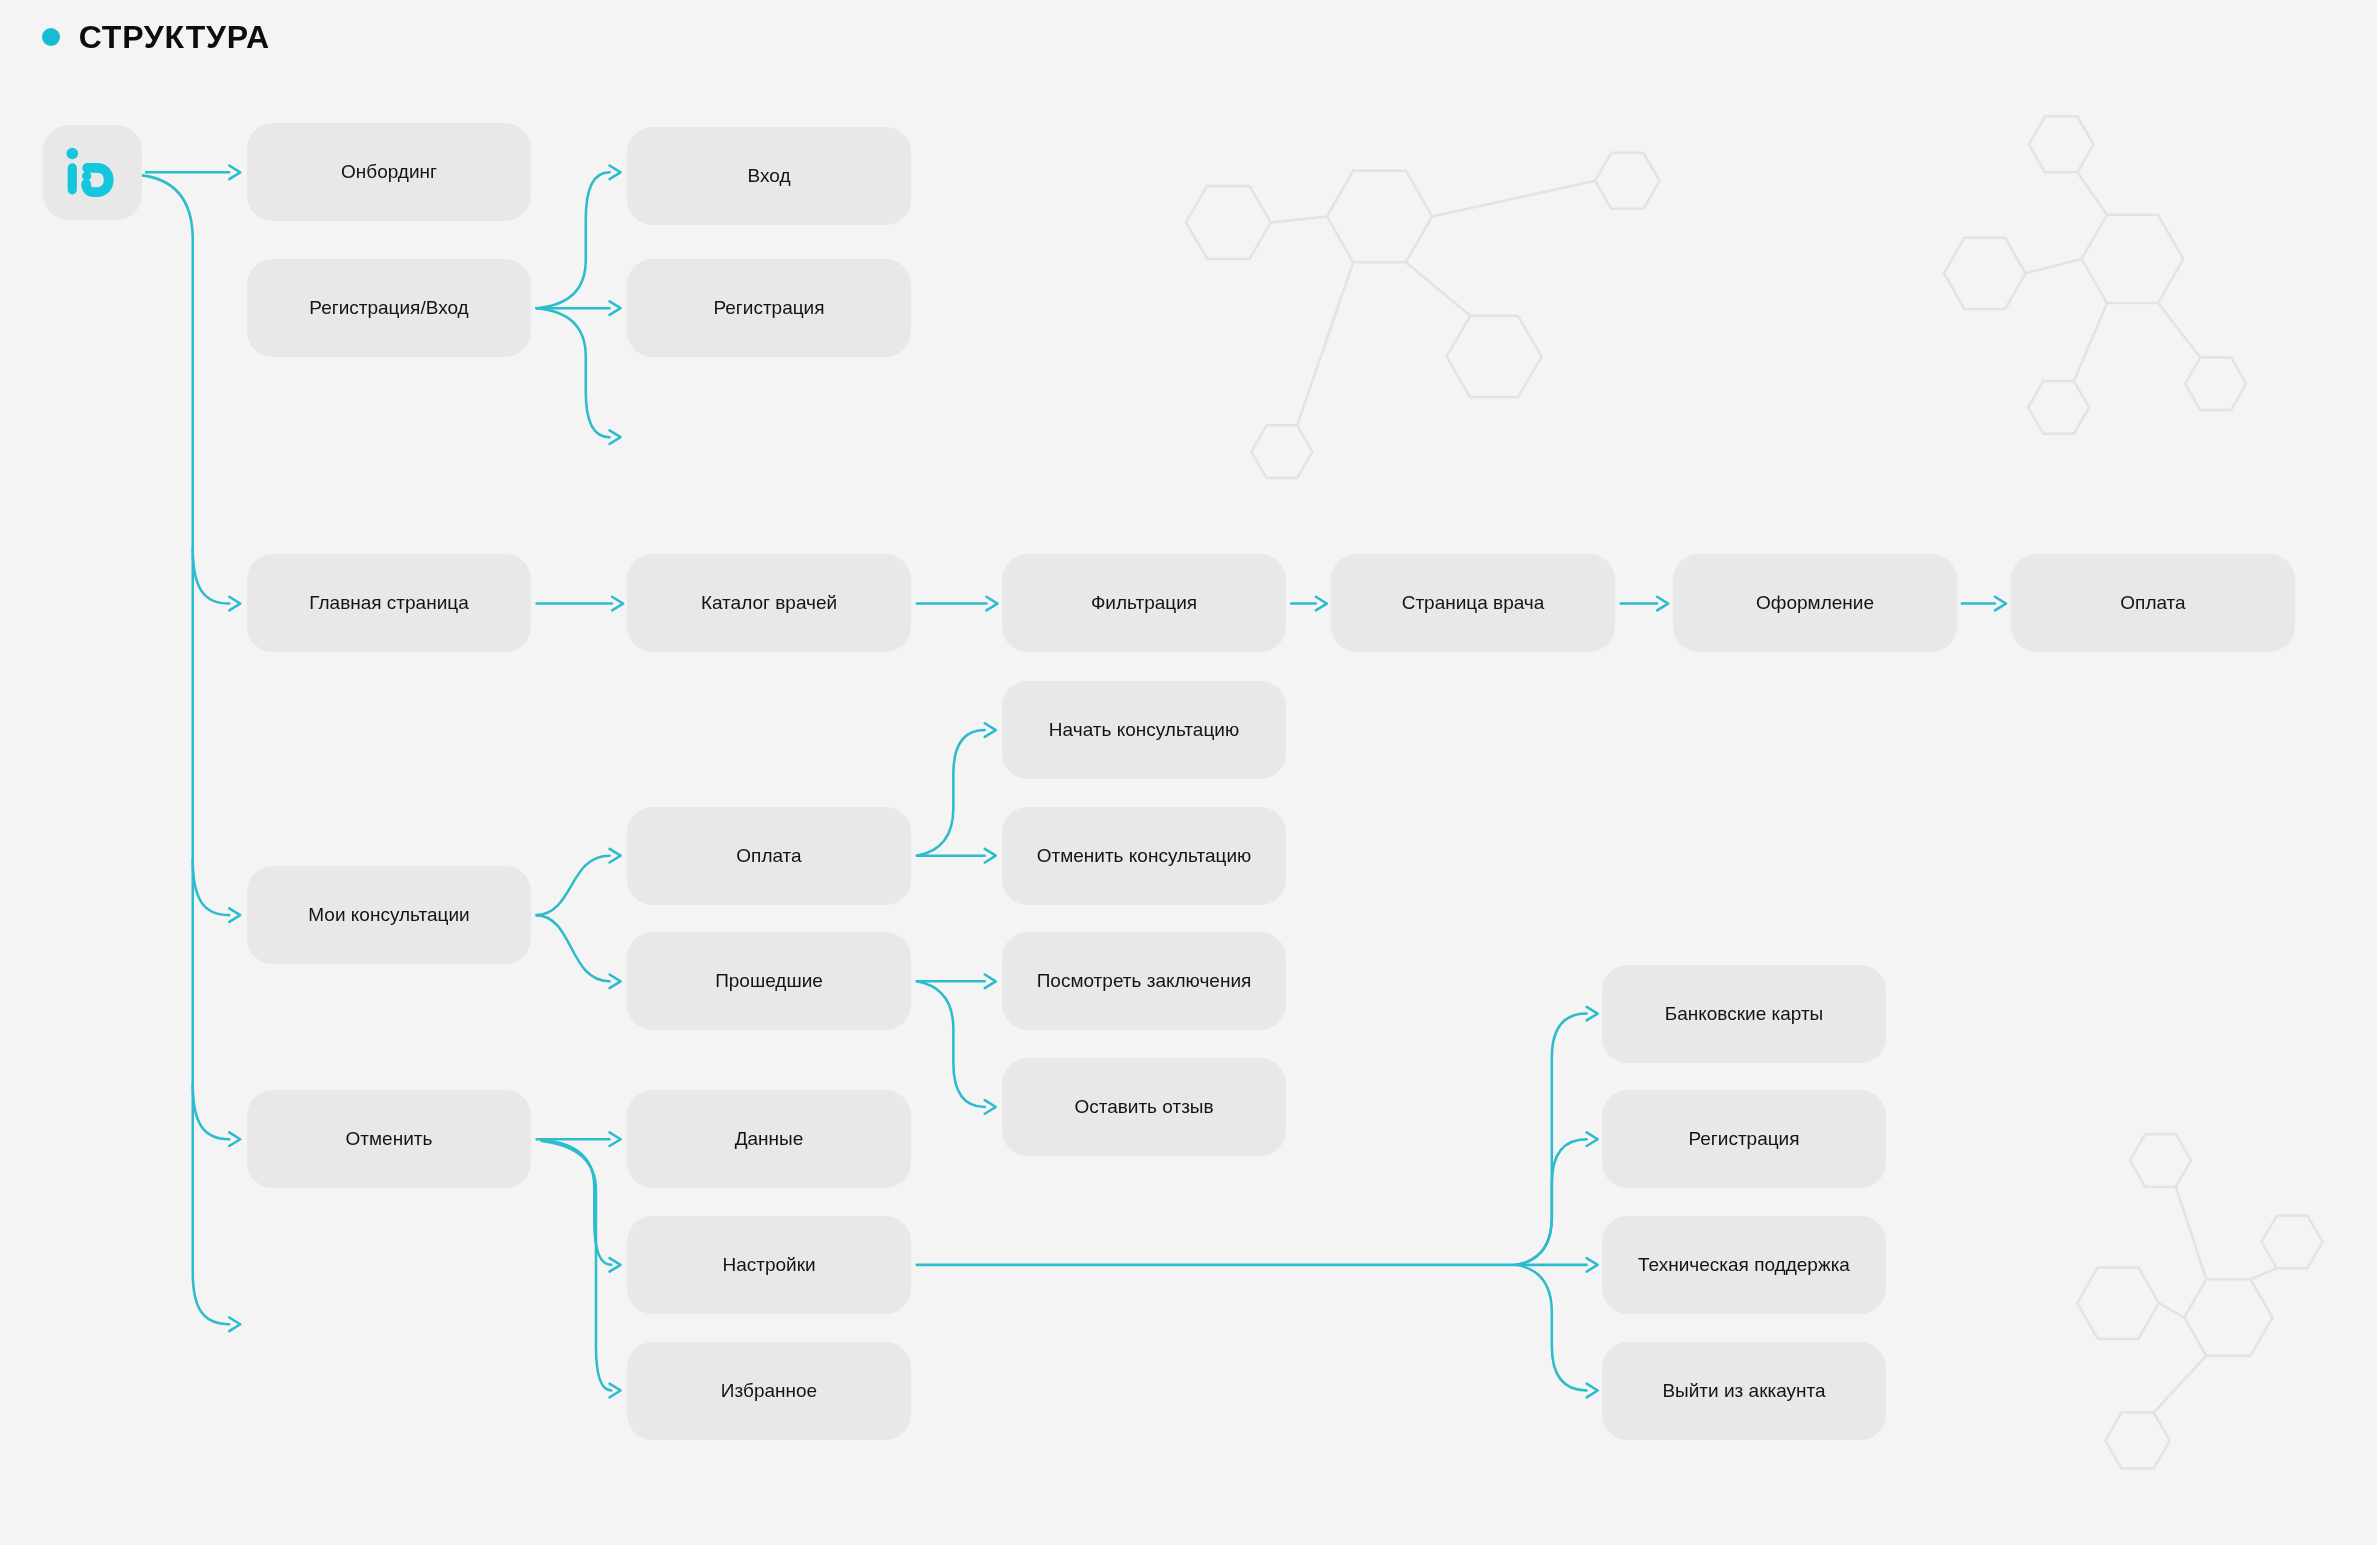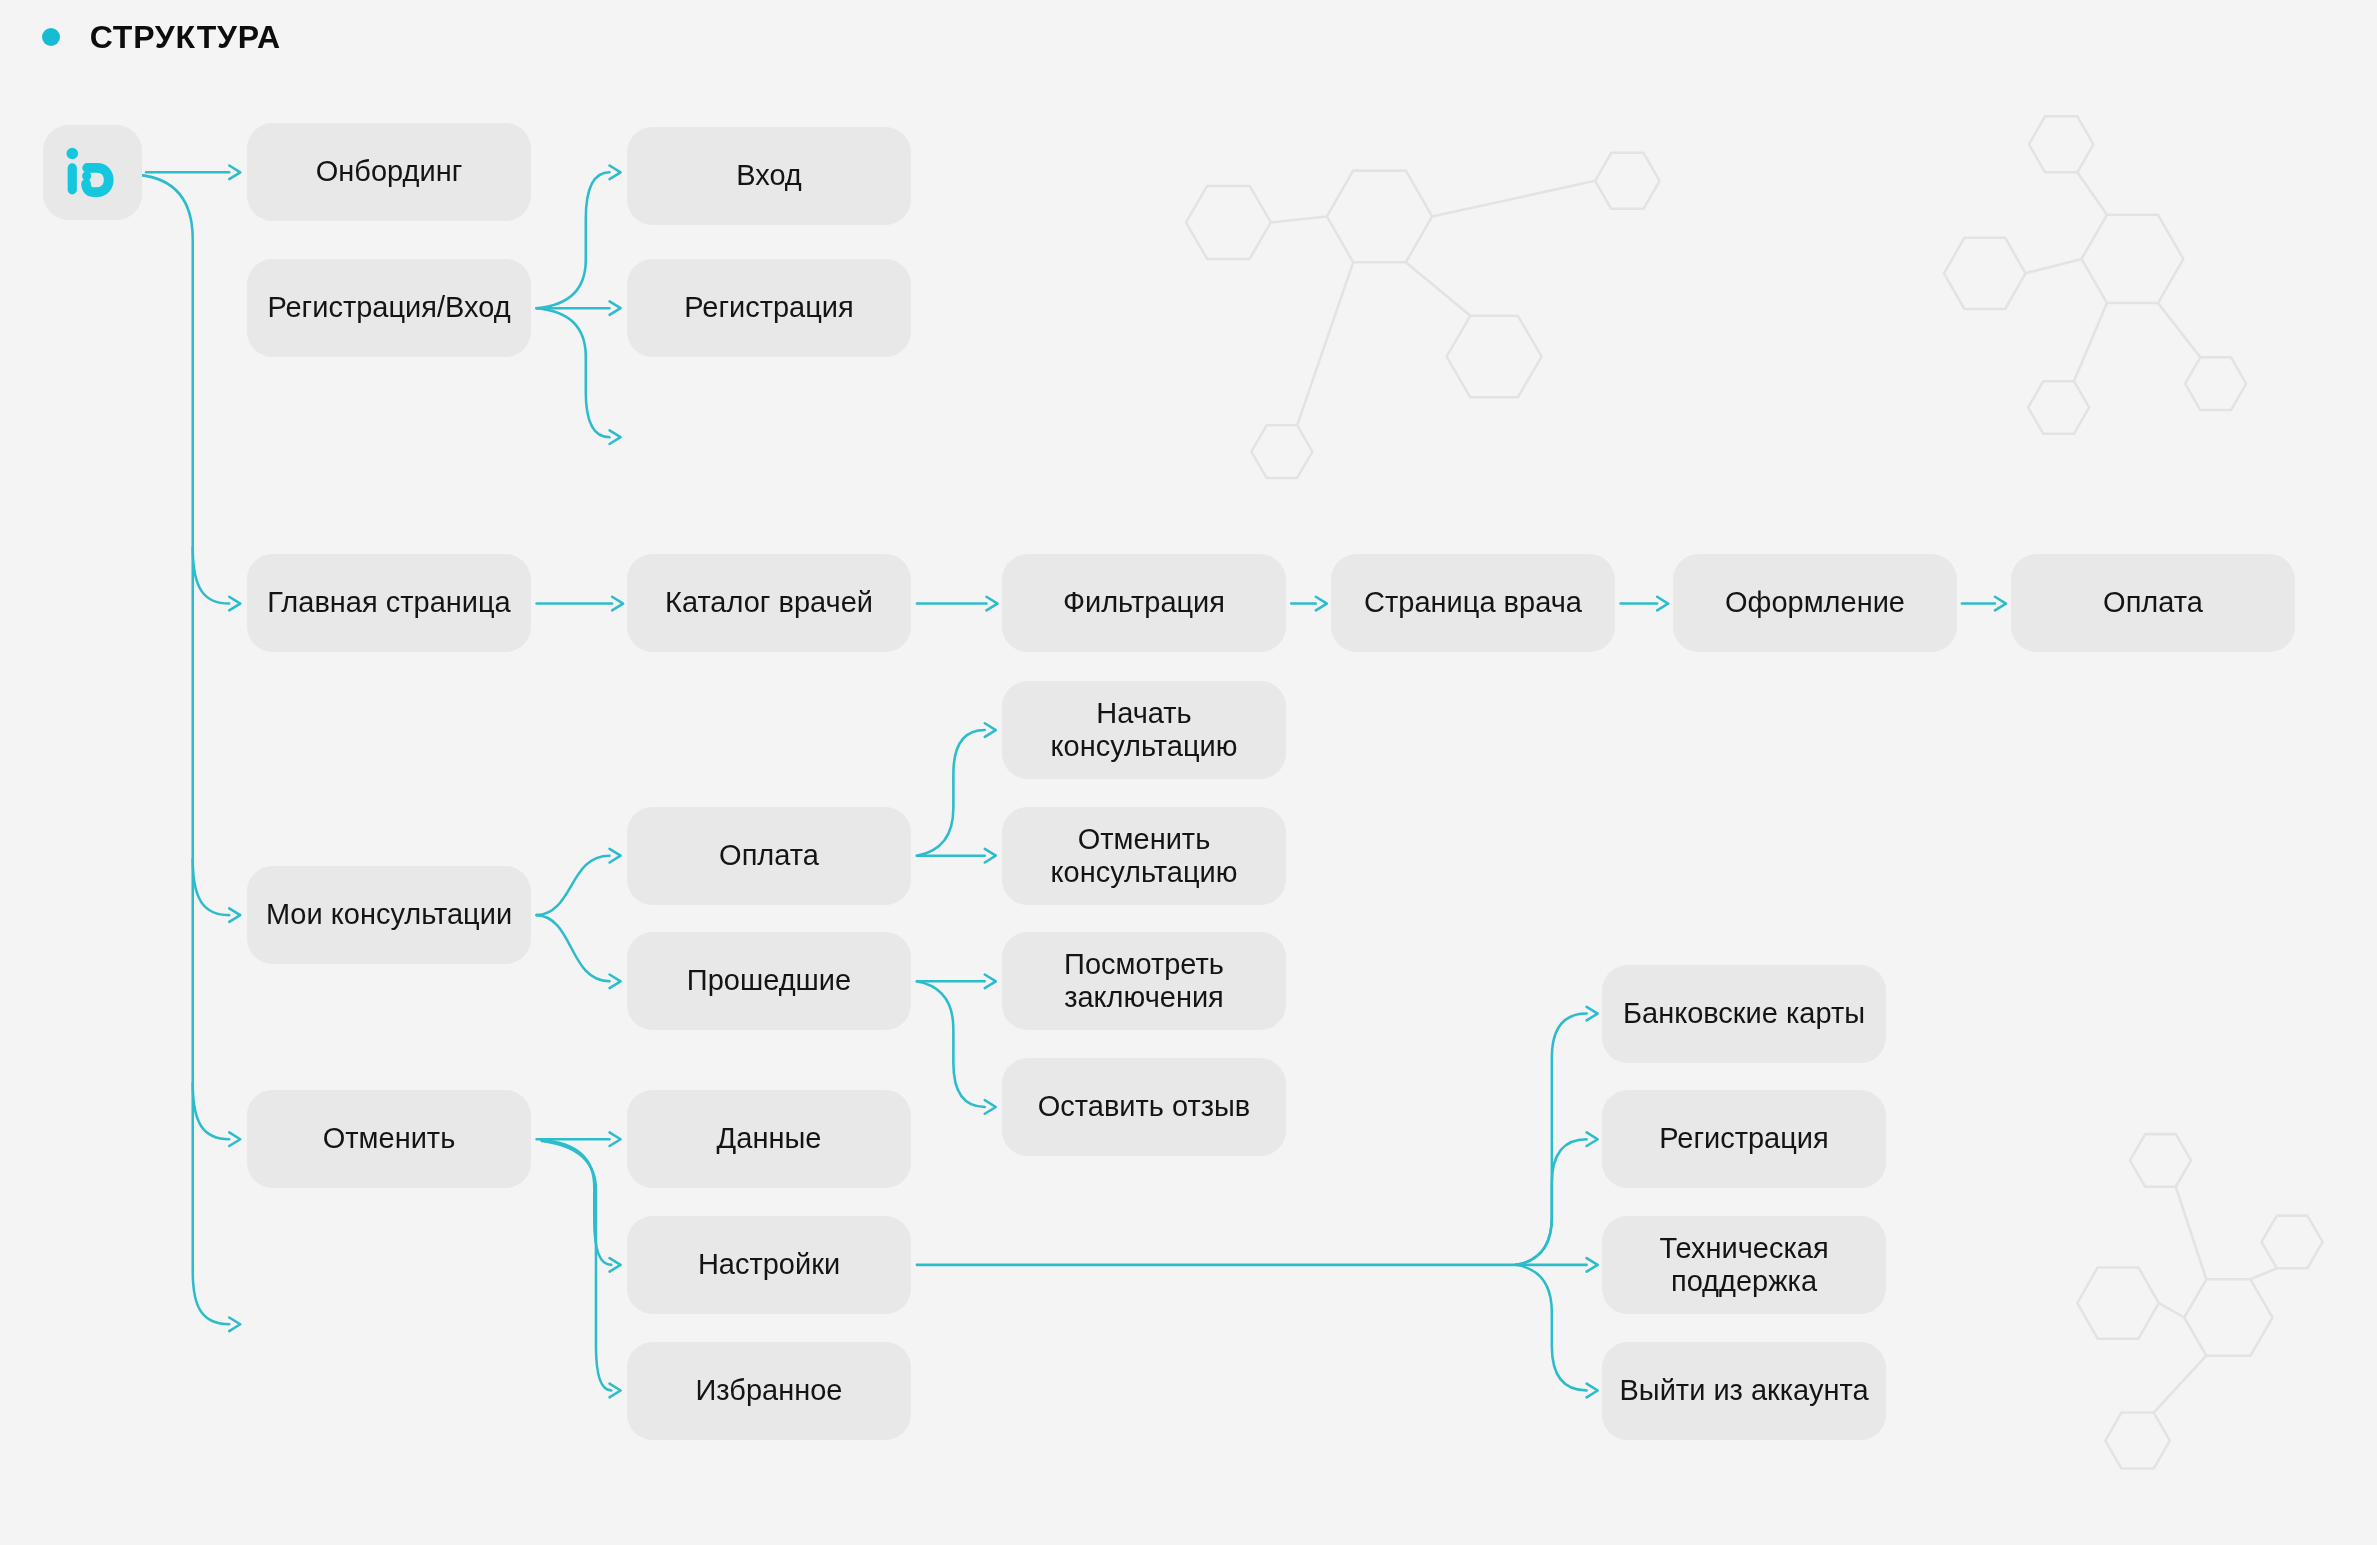--- a/index.html
+++ b/index.html
@@ -17,21 +17,21 @@
   .header {
     position: absolute; left: 42px; top: 18.7px;
     display: flex; align-items: center; gap: 18.7px;
     height: 37px;
   }
   .title-dot {
     width: 18px; height: 18px; border-radius: 50%;
     background: #17bcd2;
   }
   .title {
-    margin: 11px;
+    margin: 0;
     font-size: 32px; font-weight: 700; letter-spacing: 0.8px;
     color: #0d0d0d;
   }
 
   
   .logo-box {
     position: absolute; left: 43px; top: 125px;
     width: 99px; height: 95px;
     background: #e8e8e9; border-radius: 25.5px;
     display: flex; align-items: center; justify-content: center;
@@ -45,21 +45,21 @@
   }
 
   
   .node {
     position: absolute;
     width: 284px; height: 98px;
     background: #e8e8e9;
     border-radius: 25.5px;
     display: flex; align-items: center; justify-content: center;
     text-align: center;
-    font-size: 29px; color: #141414;
+    font-size: 19px; color: #141414;
     padding: 0 12px; box-sizing: border-box;
     line-height: 1.15;
   }
 
   
   .connectors path {
     fill: none;
     stroke: #2dbccb;
     stroke-width: 3;
     stroke-linecap: round;

